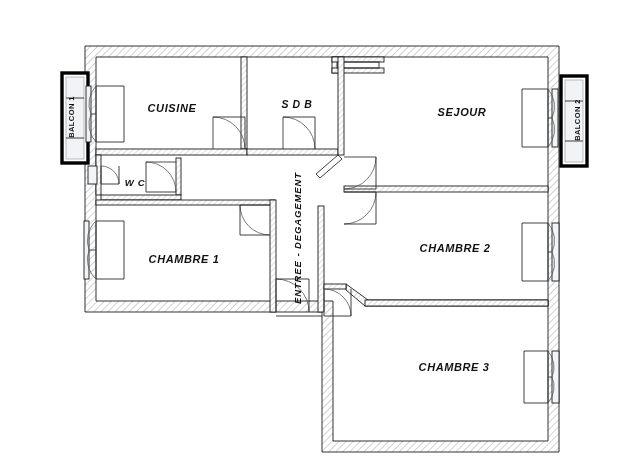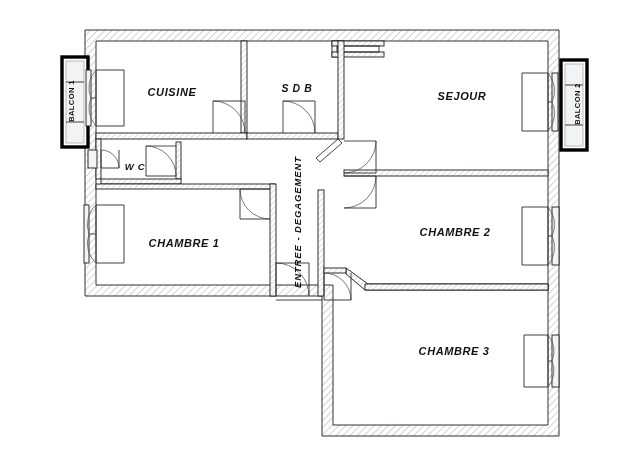--- a/index.html
+++ b/index.html
@@ -11,20 +11,21 @@
     width: 635px;
     height: 467px;
     overflow: hidden;
     font-family: "Liberation Sans", sans-serif;
   }
   #plan-root {
     position: relative;
     width: 635px;
     height: 380px;
     background: #ffffff;
+    margin-top: 16px;
   }
   svg#floorplan {
     display: block;
     width: 635px;
     height: 467px;
   }
   .room-label {
     font-family: "Liberation Sans", sans-serif;
     font-weight: bold;
     font-style: italic;

